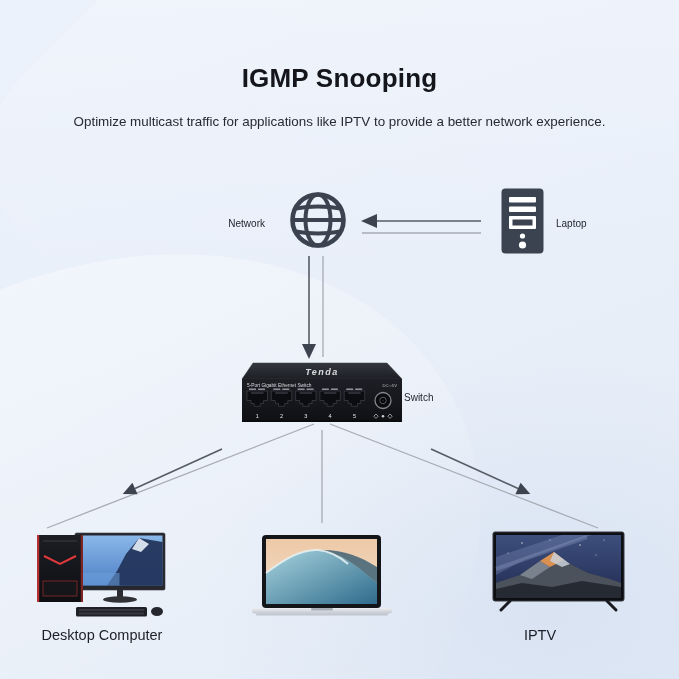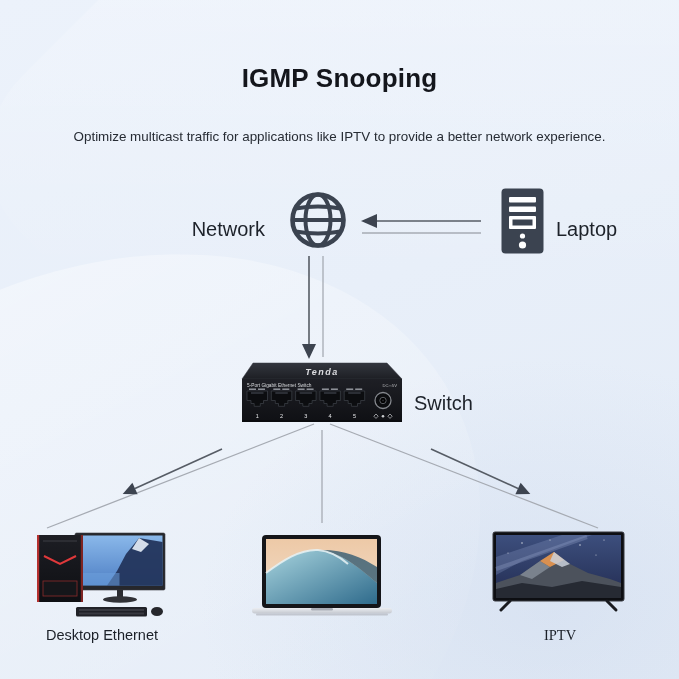--- a/index.html
+++ b/index.html
@@ -10,30 +10,30 @@
   }
   .bg{position:absolute;pointer-events:none;}
   .swoosh-a{top:-320px;left:140px;width:950px;height:950px;transform:rotate(45deg);
     background:linear-gradient(135deg,rgba(255,255,255,.55),rgba(255,255,255,0) 60%);border-radius:110px;}
   .swoosh-b{bottom:-220px;left:-320px;width:820px;height:620px;transform:rotate(-28deg);
     background:linear-gradient(180deg,rgba(255,255,255,.38),rgba(255,255,255,0));border-radius:50%;}
   .swoosh-c{bottom:-180px;right:-220px;width:700px;height:500px;
     background:radial-gradient(closest-side,rgba(188,204,230,.28),rgba(188,204,230,0));}
   .title{position:absolute;left:0;right:0;top:63px;margin:0;text-align:center;
     font-size:26px;font-weight:700;color:#14161c;letter-spacing:.2px;}
-  .subtitle{position:absolute;left:0;right:0;top:114px;margin:15px;text-align:center;
+  .subtitle{position:absolute;left:0;right:0;top:114px;margin:0;text-align:center;
     font-size:13.4px;color:#272c34;}
-  .node-label{position:absolute;font-size:20px;color:#1d222a;}
+  .node-label{position:absolute;font-size:10px;color:#1d222a;}
   .lbl-network{left:150px;top:218px;width:115px;text-align:right;}
   .lbl-source{left:556px;top:218px;}
-  .lbl-switch{left:414px;top:392px;}
+  .lbl-switch{left:404px;top:392px;}
   .dev-label{position:absolute;font-size:14.5px;color:#1b2028;text-align:center;top:627px;}
   .lbl-desktop{left:22px;width:160px;}
   .lbl-laptop{left:262px;width:120px;}
-  .lbl-iptv{left:500px;width:120px;font-family:Liberation Serif, serif;}
+  .lbl-iptv{left:480px;width:120px;}
   svg{position:absolute;display:block;}
   .connections{left:0;top:0;}
   .globe{left:288px;top:189px;}
   .server{left:500px;top:187px;}
   .switch{left:240px;top:360px;}
   .desktop{left:33px;top:531px;}
   .laptop{left:252px;top:533px;}
   .tv{left:492px;top:531px;}
 </style>
 </head>
@@ -194,21 +194,21 @@
       <rect x="10" y="9" width="34" height="2" fill="#2c2d33"></rect>
       <rect x="10" y="50" width="34" height="15" fill="#15161a" stroke="#8c2b2c" stroke-width="0.8"></rect>
     </g>
     <g>
       <rect x="43" y="76" width="71" height="9.5" rx="1.5" fill="#202127"></rect>
       <rect x="46" y="78" width="65" height="2" fill="#383940"></rect>
       <rect x="46" y="81.5" width="65" height="2" fill="#383940"></rect>
     </g>
     <ellipse cx="124" cy="80.5" rx="6" ry="4.5" fill="#26272c"></ellipse>
   </svg>
-  <div class="dev-label lbl-desktop">Desktop Ethernet</div>
+  <div class="dev-label lbl-desktop">Desktop Computer</div>
 
   <svg class="laptop" width="140" height="84" viewBox="0 0 140 84">
     <defs>
       <linearGradient id="lapSky" x1="0" y1="0" x2="0" y2="1">
         <stop offset="0" stop-color="#edc9a7"></stop>
           <stop offset="1" stop-color="#f2ddc8"></stop>
       </linearGradient>
       <linearGradient id="waveG" x1="0" y1="0" x2="1" y2="1">
         <stop offset="0" stop-color="#a8d4de"></stop>
           <stop offset="1" stop-color="#2f6b8c"></stop>

